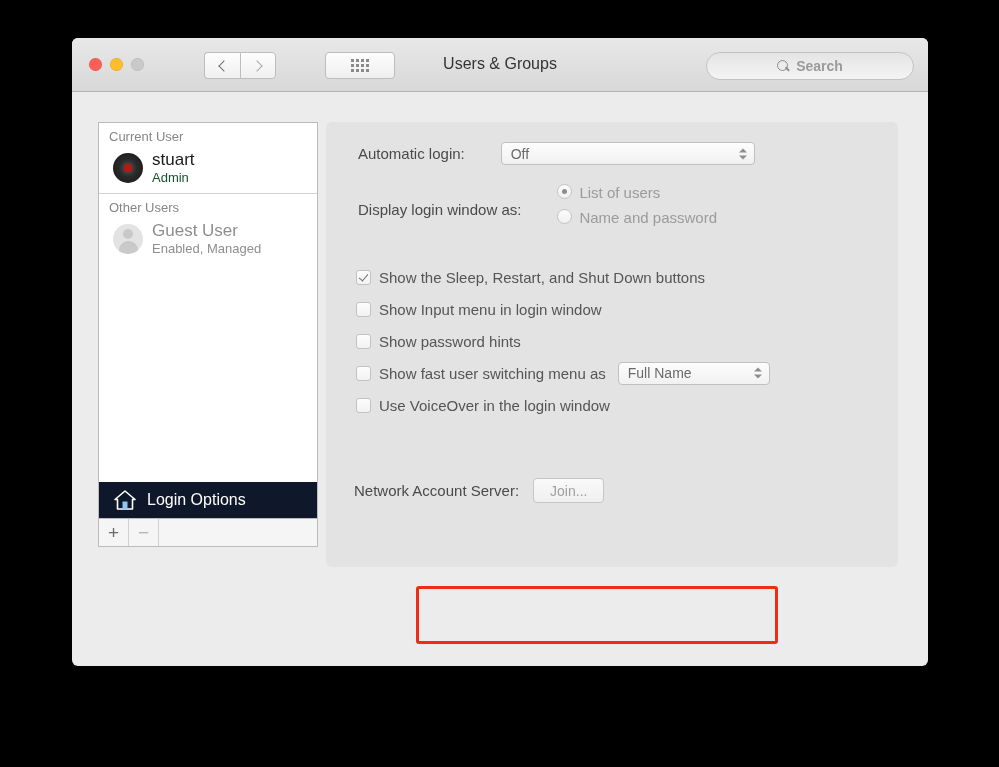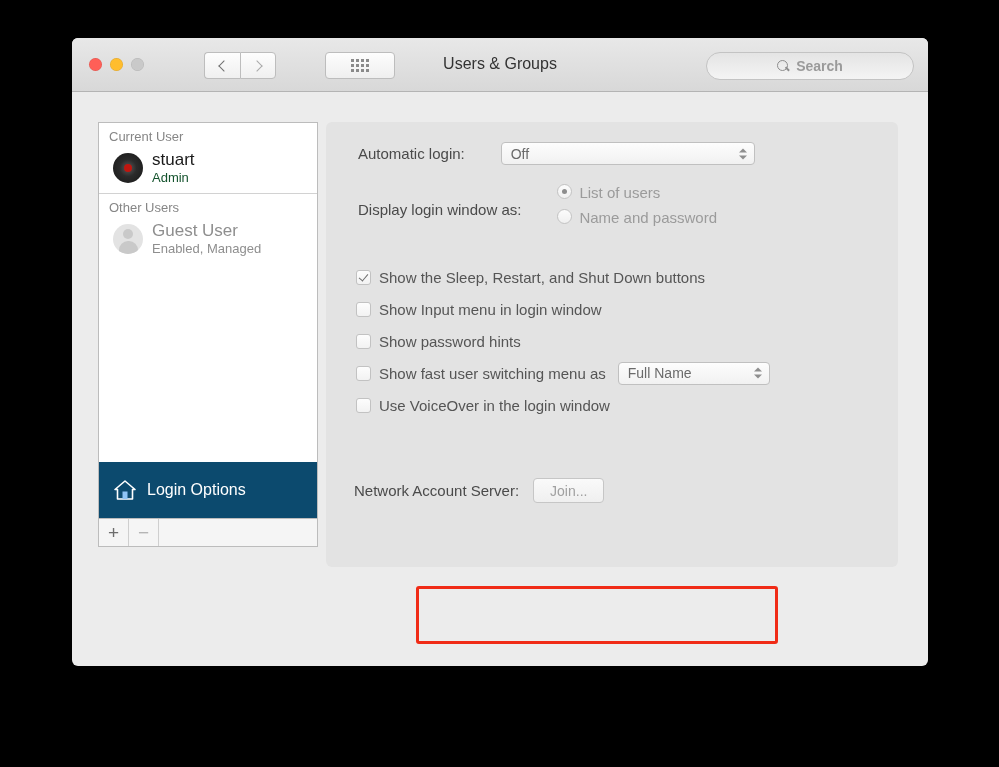--- a/index.html
+++ b/index.html
@@ -121,22 +121,22 @@
   }
   .user-meta { line-height: 1.18; }
   .user-name { font-size: 17px; color: #1a1a1a; }
   .user-sub  { font-size: 13px; color: #14532d; }
   .user-row.guest .user-name { color: #8e8e8e; }
   .user-row.guest .user-sub  { color: #8e8e8e; }
   .sep { height: 1px; background: #d2d2d2; margin: 2px 0 0; }
   .spacer { flex: 1; }
 
   .login-options {
-    background: #0c4a6e; color: #fff;
-    height: 56px; display: flex; align-items: center; gap: 10px; padding-left: 14px;
+    background: #0f172a; color: #fff;
+    height: 36px; display: flex; align-items: center; gap: 10px; padding-left: 14px;
   }
   .login-options .label { font-size: 16px; }
   .house-icon { width: 24px; height: 22px; flex: none; }
 
   .sidebar-footer {
     height: 28px; border-top: 1px solid #bcbcbc;
     background: #f5f5f5; display: flex; align-items: stretch;
   }
   .sf-btn {
     width: 30px; display: flex; align-items: center; justify-content: center;

